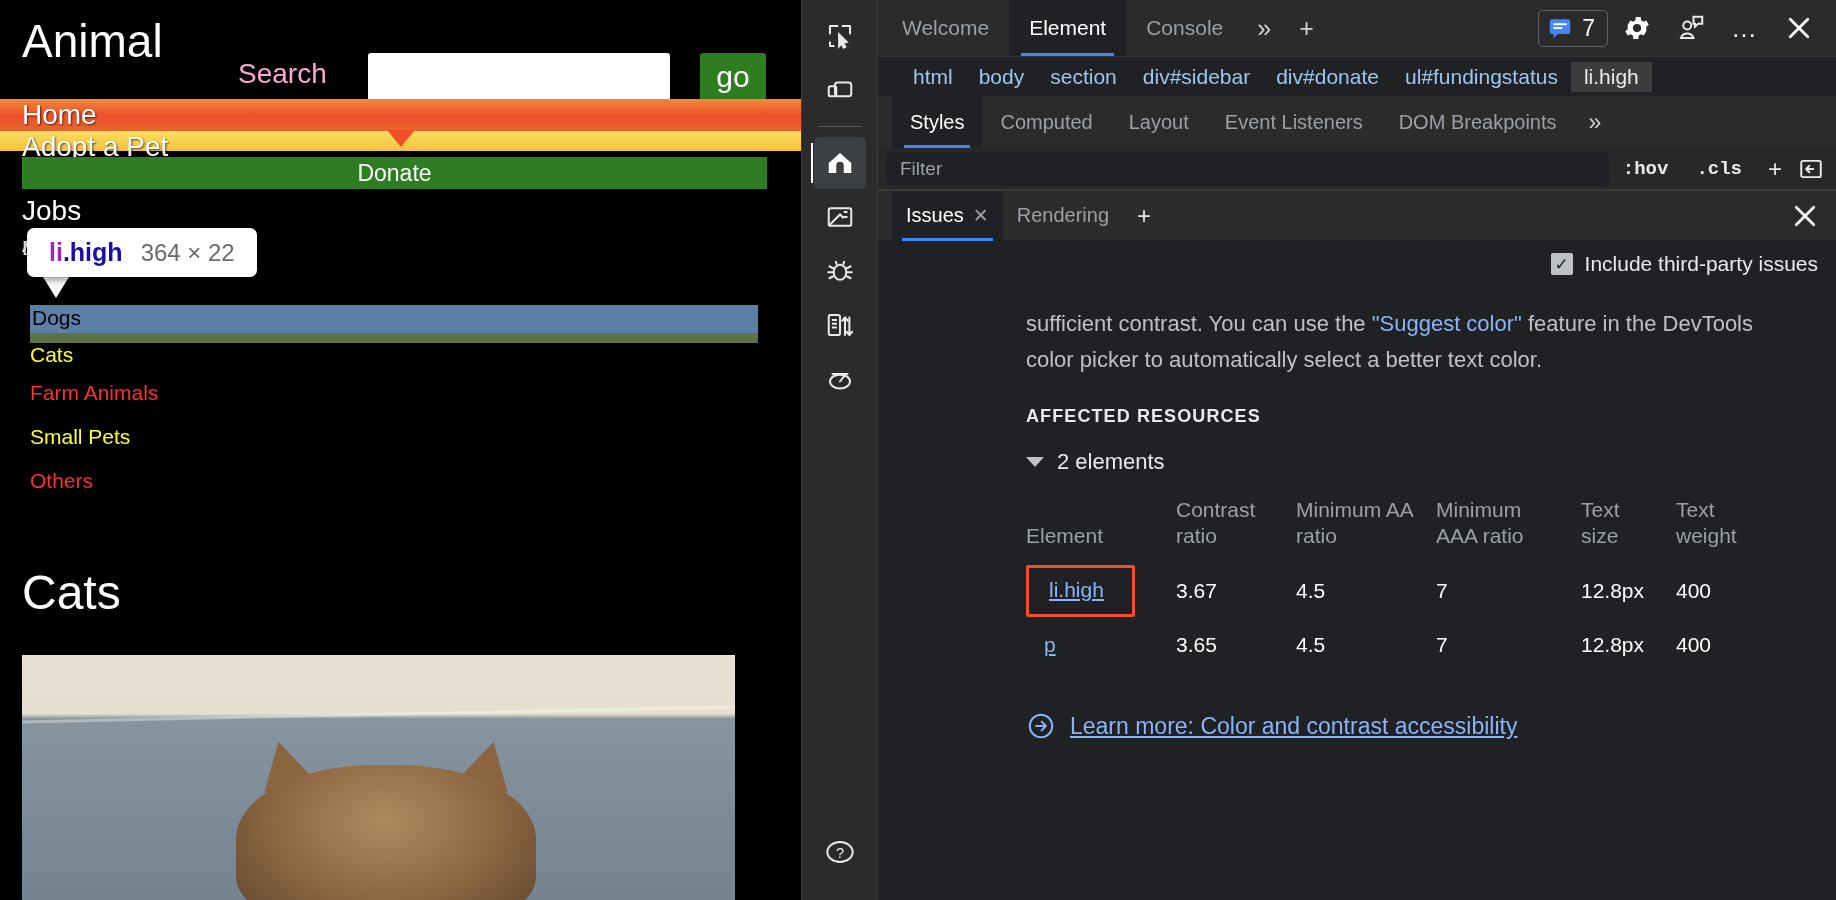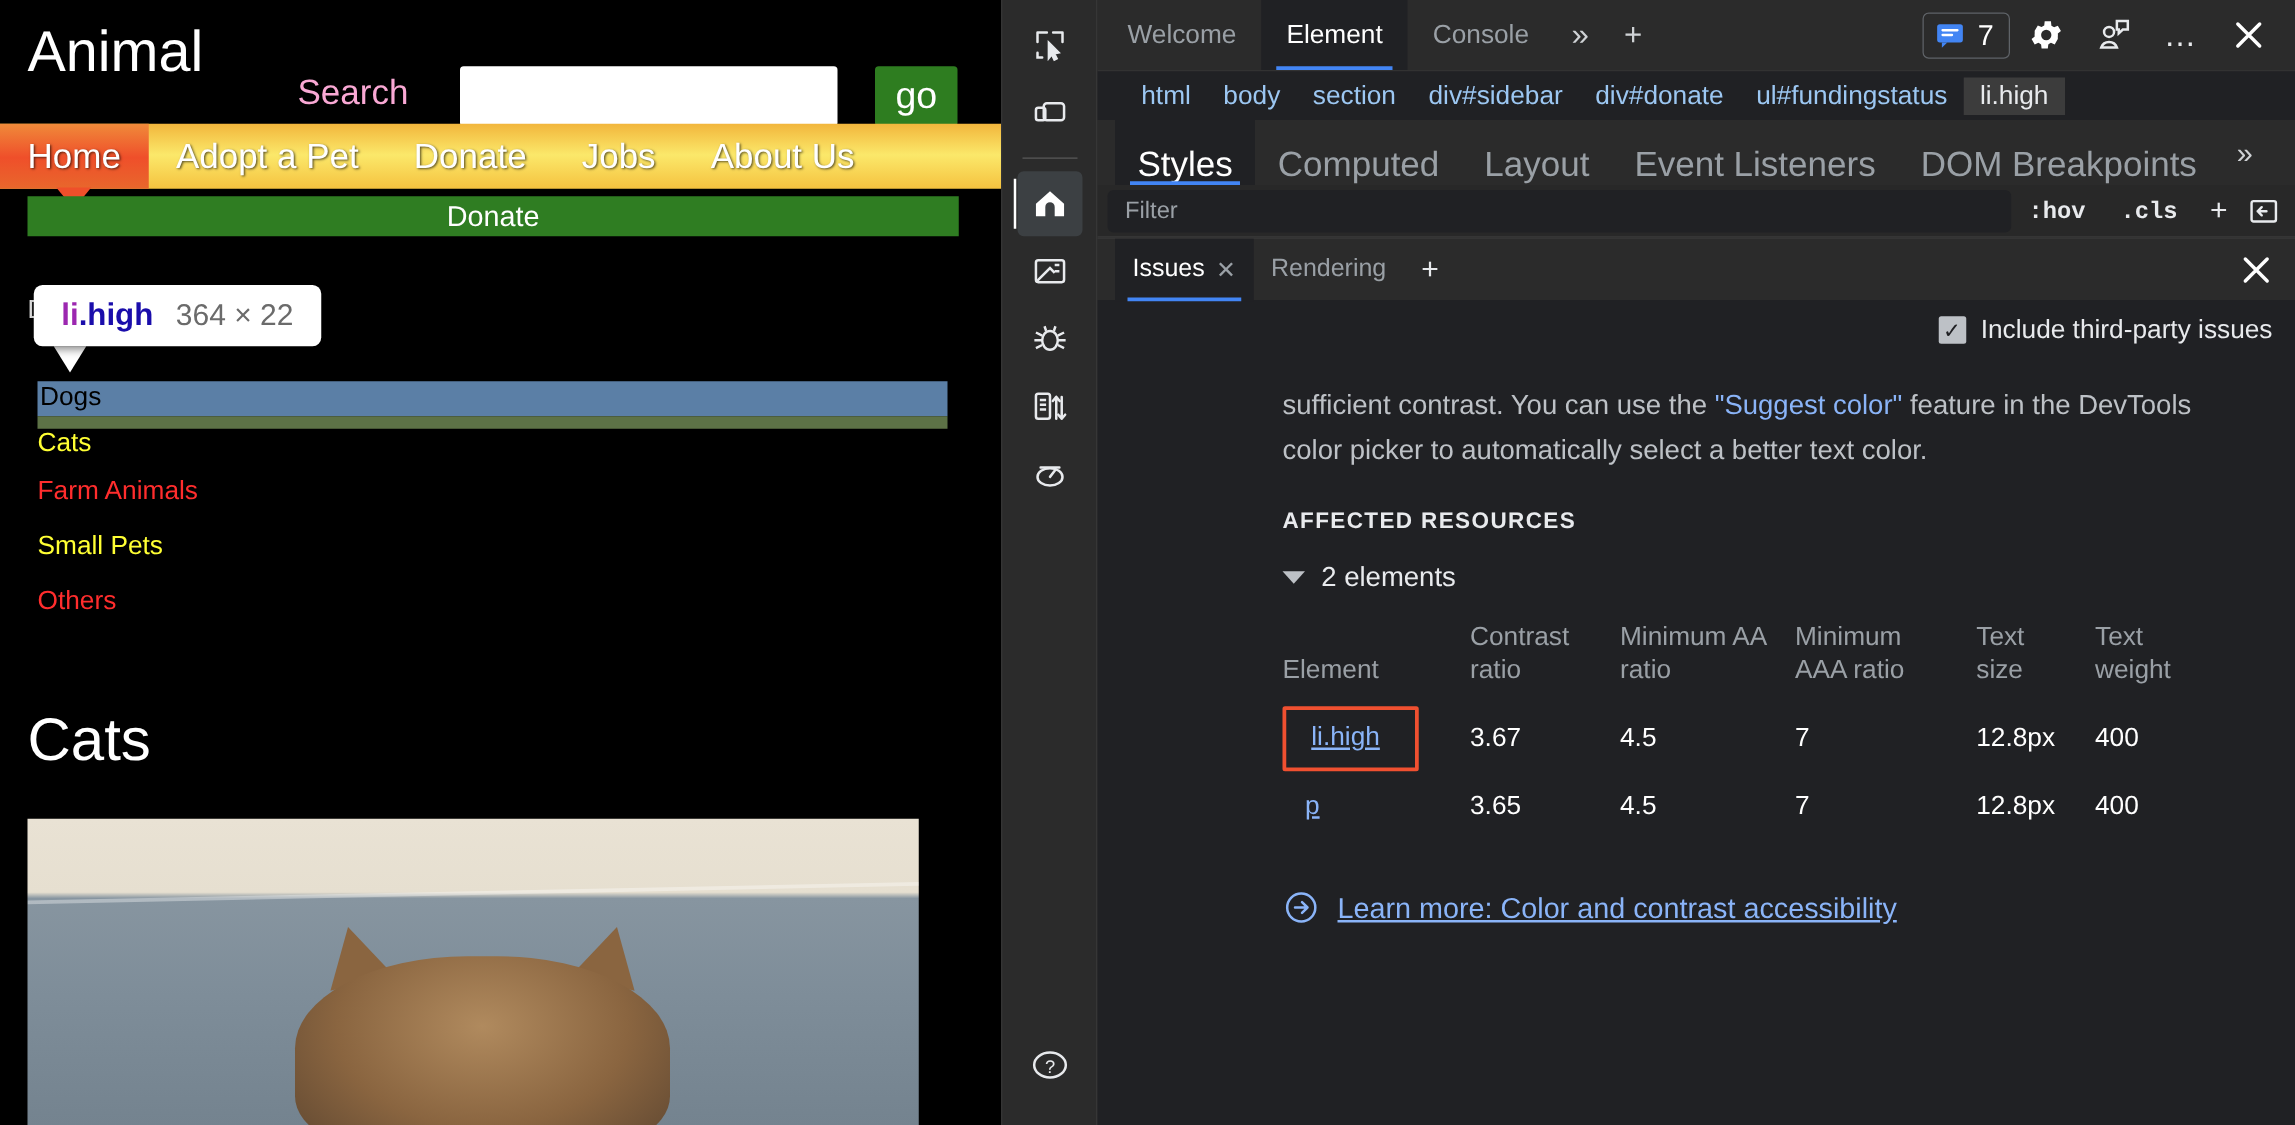--- a/index.html
+++ b/index.html
@@ -43,21 +43,21 @@
     background: #2e7d20; color: #ffffff;
     border: none; border-radius: 3px;
     font-size: 30px; line-height: 44px; text-align: center;
     font-family: "Liberation Sans", sans-serif;
     cursor: pointer; padding: 0;
   }
   .navbar {
     position: absolute; left: 0; top: 99px;
     width: 801px; height: 52px;
     background: linear-gradient(180deg,#f2b63c 0%,#fbe86a 48%,#f5c23f 100%);
-    display: flex; align-items: stretch;
+    display: flex; align-items: stretch; flex-direction: column;
   }
   .nav-item {
     display: flex; align-items: center;
     padding: 0 22px;
     color: #ffffff; font-size: 28px;
     text-shadow: 1px 1px 2px rgba(0,0,0,.65);
     cursor: pointer; white-space: nowrap;
   }
   .nav-item.active {
     background: linear-gradient(180deg,#f08a3a 0%,#ef4f2a 52%,#e8672c 100%);
@@ -207,22 +207,22 @@
     cursor: pointer; white-space: nowrap;
   }
   .crumb.sel { background: #3c3c3c; color: #e8eaed; }
 
   .dt-paneltabs {
     height: 52px; background: #2b2b2b;
     display: flex; align-items: center; padding-left: 14px;
     flex: 0 0 52px; overflow: hidden;
   }
   .ptab {
-    height: 52px; display: flex; align-items: flex-end; padding: 0 18px;
-    color: #9aa0a6; font-size: 28px; cursor: pointer; position: relative;
+    height: 52px; display: flex; align-items: center; padding: 0 18px;
+    color: #9aa0a6; font-size: 20px; cursor: pointer; position: relative;
     white-space: nowrap;
   }
   .ptab.active { color: #ffffff; background: #202124; }
   .ptab.active::after {
     content: ""; position: absolute; left: 12px; right: 12px; bottom: 0;
     height: 3px; background: #4285f4;
   }
   .ptab-chev { color: #cfd2d5; font-size: 23px; padding: 0 14px; cursor: pointer; }
 
   .dt-filterrow {

